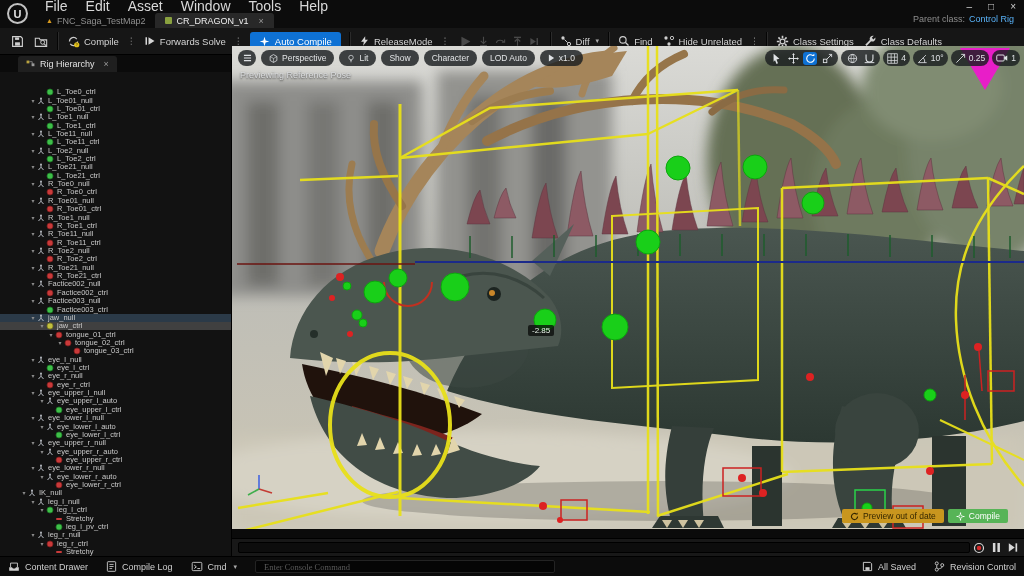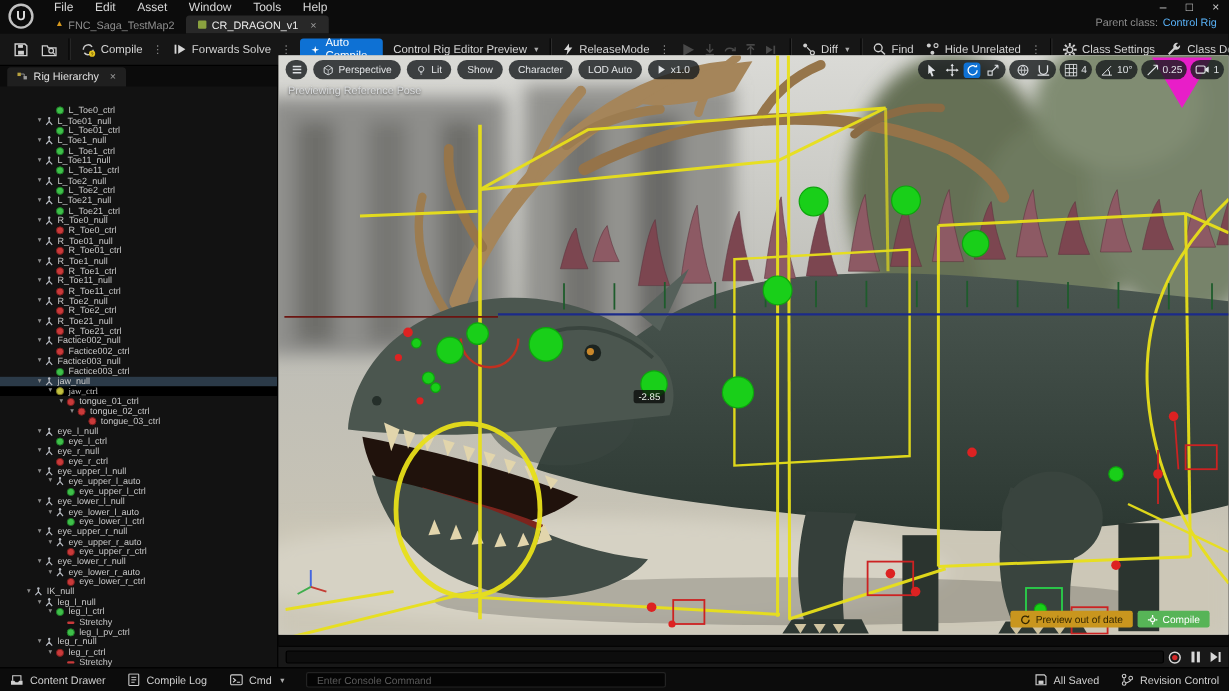--- a/index.html
+++ b/index.html
@@ -5,21 +5,21 @@
   html,body{margin:0;padding:0;background:#000;}
   *{box-sizing:border-box;}
   #root{position:relative;width:1024px;height:576px;background:#0b0b0b;overflow:hidden;
         font-family:"Liberation Sans",sans-serif;color:#d4d4d4;-webkit-font-smoothing:antialiased;}
 
   
   #titlebar{position:absolute;left:0;top:0;width:1024px;height:28px;background:#0c0c0c;}
   .logo{position:absolute;left:7px;top:3px;width:21px;height:21px;border:2px solid #c2c2c2;border-radius:50%;
         display:flex;align-items:center;justify-content:center;font-size:11px;font-weight:bold;color:#e3e3e3;}
   .menus{position:absolute;left:36px;top:0;height:13px;display:flex;align-items:center;}
-  .menu-item{padding:0 9px;font-size:10px;color:#d8d8d8;line-height:13px;}
+  .menu-item{padding:0 9px;font-size:14px;color:#d8d8d8;line-height:13px;}
   .tabs{position:absolute;left:36px;top:13px;height:15px;display:flex;align-items:flex-end;}
   .tab{height:15px;display:flex;align-items:center;gap:4px;padding:0 10px;font-size:9px;color:#8f8f8f;}
   .tab.active{background:#282828;color:#efefef;border-radius:3px 3px 0 0;}
   .tab .warn{color:#d89a1e;font-size:7px;line-height:7px;}
   .tab .asset-dot{width:7px;height:7px;background:#8aa23f;border-radius:1px;}
   .tab .close{color:#9a9a9a;font-size:9px;margin-left:6px;}
   .winctl{position:absolute;right:8px;top:1px;display:flex;gap:16px;font-size:10px;color:#cfcfcf;}
   .parentclass{position:absolute;right:10px;top:14px;font-size:9px;color:#8d8d8d;display:flex;gap:4px;}
   .parentclass .val{color:#59b2f8;}
 
@@ -31,32 +31,32 @@
   .caret{font-size:7px;color:#aaa;margin-left:2px;}
   .sep{width:1px;height:18px;background:#050505;box-shadow:1px 0 0 #2b2b2b;margin:0 4px;flex:none;}
   .btn-blue{display:flex;align-items:center;gap:5px;background:#0e71d4;border-radius:3px;height:19px;
             padding:0 9px;color:#fff;margin:0 4px;}
   .disabled-group{display:flex;align-items:center;gap:6px;opacity:.3;padding:0 6px;}
 
   
   #hierarchy{position:absolute;left:0;top:55px;width:232px;height:501px;background:#121212;border-right:1px solid #000;}
   .panel-head{height:17px;background:#0b0b0b;display:flex;align-items:flex-end;}
   .panel-tab{height:16px;background:#1f1f1f;display:flex;align-items:center;gap:5px;padding:0 8px;
-             font-size:9px;color:#e2e2e2;border-radius:3px 3px 0 0;margin-left:6px;}
+             font-size:9px;color:#e2e2e2;border-radius:3px 3px 0 0;margin-left:18px;}
   .panel-tab .close{color:#999;font-size:9px;margin-left:4px;}
   .opts-row{height:16px;display:flex;align-items:center;gap:4px;padding:0 4px;background:#181818;}
   .opts-btn{display:flex;align-items:center;gap:3px;font-size:8.5px;color:#ddd;}
   .searchbox{flex:1;height:12px;background:#0a0a0a;border:1px solid #2a2a2a;border-radius:7px;
              display:flex;align-items:center;gap:3px;padding:0 5px;}
   .searchbox input{flex:1;background:transparent;border:none;outline:none;color:#bbb;font-size:8px;
                    font-family:"Liberation Sans",sans-serif;min-width:0;}
   .searchbox input::placeholder{color:#5f5f5f;}
   #tree{position:absolute;left:0;top:33px;right:0;bottom:0;overflow:hidden;}
   .trow{height:8.36px;display:flex;align-items:center;font-size:7.5px;line-height:8px;color:#c9c9c9;white-space:nowrap;}
-  .trow.sel{background:#000000;font-family:Liberation Serif, serif;}
+  .trow.sel{background:#404040;}
   .trow.dim{background:#2b3a48;}
   .tind{flex:none;display:block;}
   .tarr{flex:none;width:8px;color:#8a8a8a;font-size:6px;text-align:center;}
   .tico{flex:none;width:9px;display:flex;align-items:center;}
   .tlab{padding-left:2px;}
 
   
   #viewport{position:absolute;left:232px;top:46px;width:792px;height:483px;overflow:hidden;background:#b9b9b4;}
   #scene{position:absolute;left:0;top:0;}
   .vp-pills{position:absolute;left:6px;top:4px;display:flex;gap:5px;z-index:3;}
@@ -85,21 +85,21 @@
   .vtrack{position:absolute;left:6px;top:3px;right:54px;height:11px;background:#0d0d0d;border:1px solid #000;border-radius:2px;}
   .vmedia{position:absolute;right:6px;top:2px;display:flex;gap:7px;align-items:center;height:13px;}
 
   
   #statusbar{position:absolute;left:0;top:556px;width:1024px;height:20px;background:#0c0c0c;border-top:1px solid #000;
              display:flex;align-items:center;font-size:9px;color:#cfcfcf;padding:0 8px;gap:18px;}
   .sb-item{display:flex;align-items:center;gap:5px;white-space:nowrap;}
   .console{width:300px;height:13px;background:#050505;border:1px solid #232323;border-radius:2px;
            display:flex;align-items:center;padding:0 6px;}
   .console input{flex:1;background:transparent;border:none;outline:none;color:#bbb;font-size:8.5px;
-                 font-family:Liberation Sans, sans-serif;min-width:0;}
+                 font-family:Liberation Serif, serif;min-width:0;}
   .console input::placeholder{color:#5a5a5a;}
   .sb-right{margin-left:auto;display:flex;gap:18px;align-items:center;padding-left:10px;}
 </style>
 </head>
 <body>
 
 <div id="root">
 
   <div id="titlebar">
     <div class="logo">U</div>
@@ -165,24 +165,20 @@
           <path d="M6 3l8 5-8 5z" fill="#d6d6d6"></path>
         </svg>
       <span>Forwards Solve</span>
     </span>
     <span class="dots">⋮</span>
     <span class="btn-blue">
       <svg width="11" height="11" viewBox="0 0 16 16">
           <path d="M8 1l1.6 5.4L15 8l-5.4 1.6L8 15l-1.6-5.4L1 8l5.4-1.6z" fill="#fff"></path>
         </svg>
       <span>Auto Compile</span>
-    </span>
-    <span class="ibtn">
-      <span>Control Rig Editor Preview</span>
-      <span class="caret">▾</span>
     </span>
     <span class="sep"></span>
     <span class="ibtn">
       <svg width="11" height="12" viewBox="0 0 16 16">
           <path d="M9 1L3 9h4l-1 6 7-9H9z" fill="#d6d6d6"></path>
         </svg>
       <span>ReleaseMode</span>
     </span>
     <span class="dots">⋮</span>
     <span class="disabled-group">

